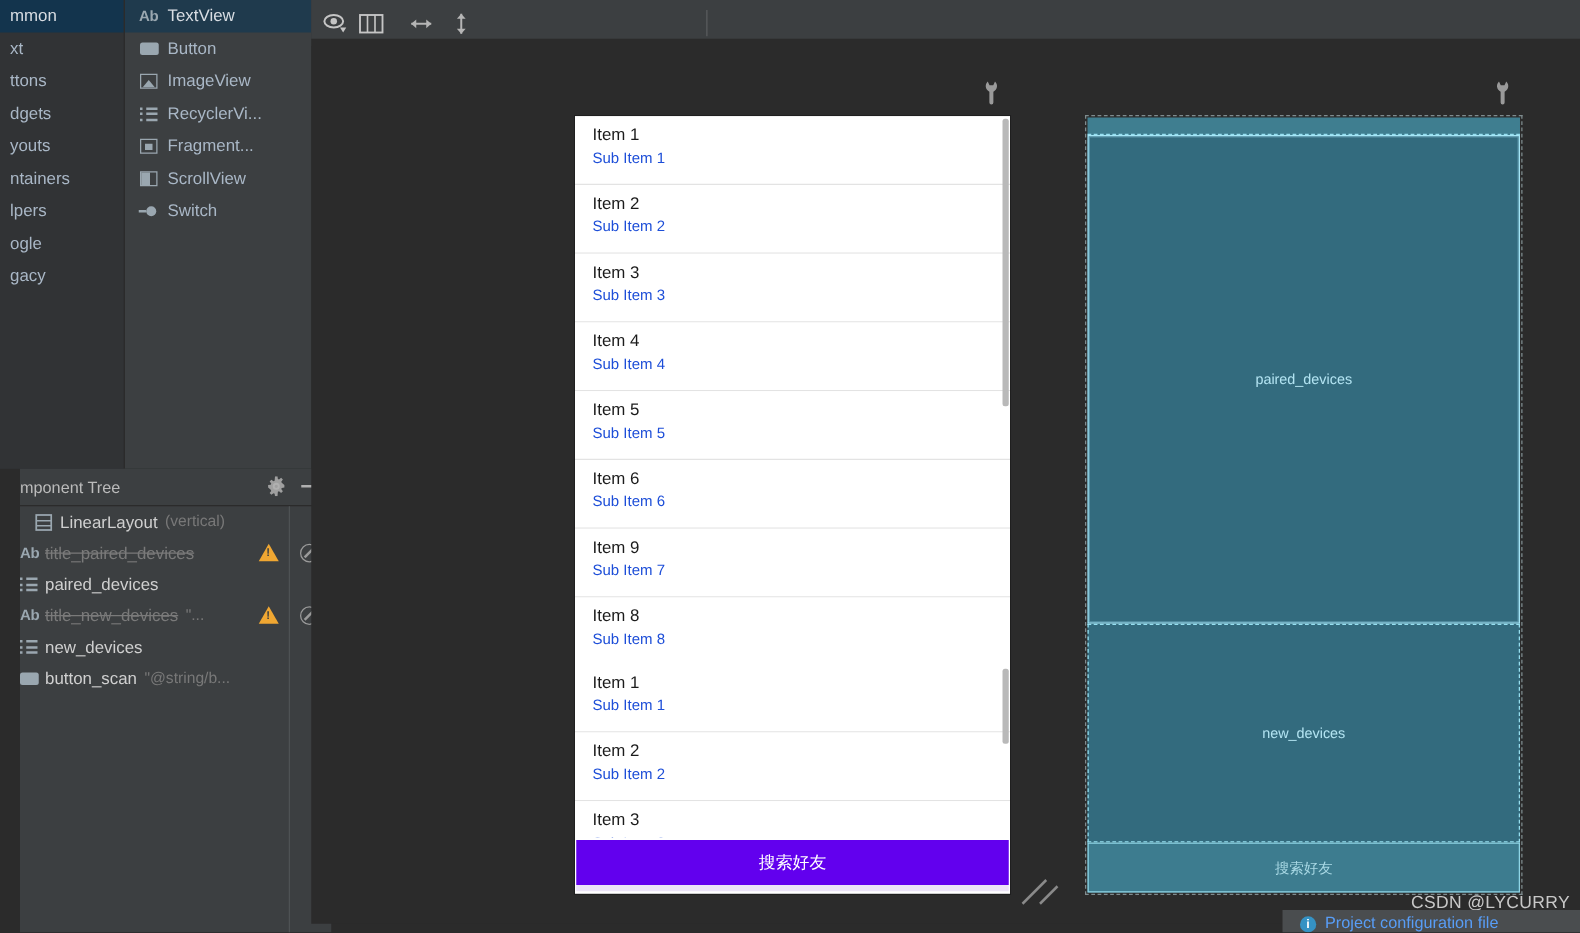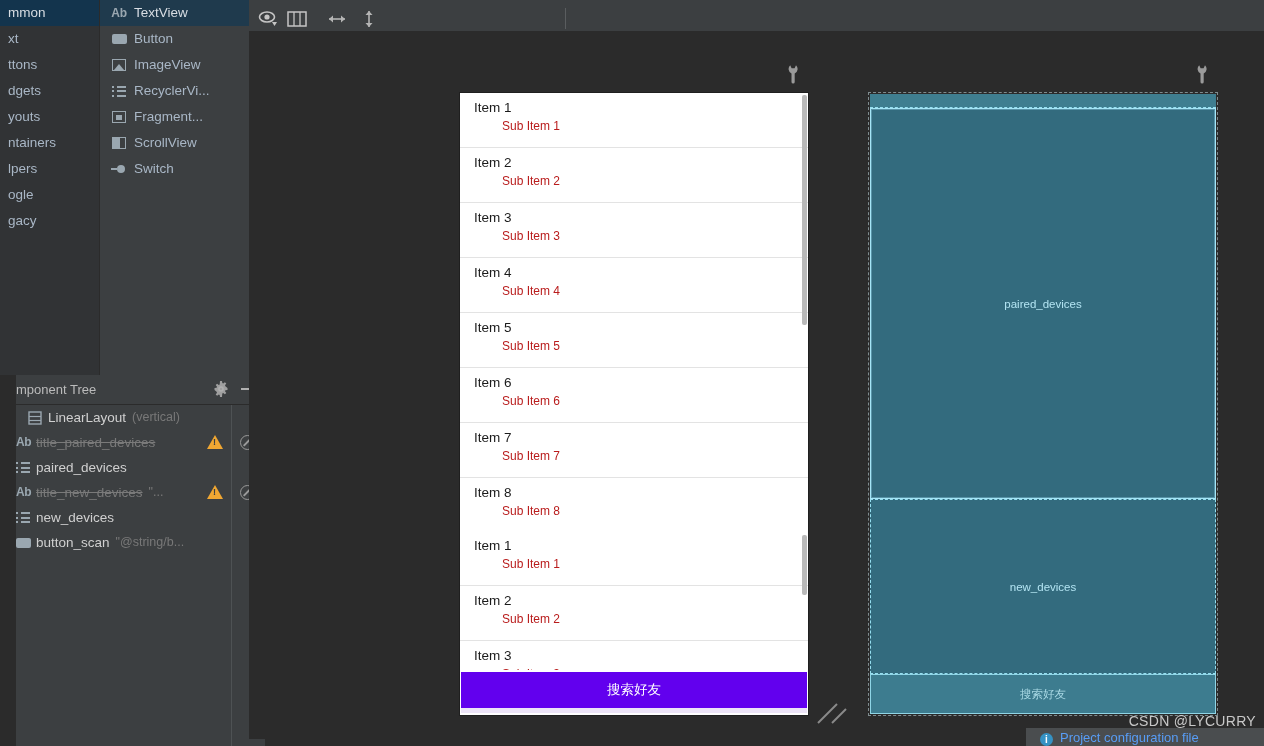--- a/index.html
+++ b/index.html
@@ -342,22 +342,21 @@
   .dev-item .t {
     position: absolute;
     left: 14px; top: 7px;
     font-size: 13.5px;
     color: #1b1b1b;
   }
   .dev-item .s {
     position: absolute;
     left: 14px; top: 26px;
     font-size: 12px;
-    color: #b91c1c;
-    margin-left: 28px;
+    color: #1d4ed8;
   }
   .dev-scrollbar {
     position: absolute;
     right: 1px;
     width: 5px;
     background: #b9b9b9;
     border-radius: 2px;
   }
   #dev-button {
     position: absolute;
@@ -679,21 +678,21 @@
       </div>
       <div class="dev-item">
         <span class="t">Item 5</span>
         <span class="s">Sub Item 5</span>
       </div>
       <div class="dev-item">
         <span class="t">Item 6</span>
         <span class="s">Sub Item 6</span>
       </div>
       <div class="dev-item">
-        <span class="t">Item 7</span>
+        <span class="t">Item 9</span>
         <span class="s">Sub Item 7</span>
       </div>
       <div class="dev-item">
         <span class="t">Item 8</span>
         <span class="s">Sub Item 8</span>
       </div>
       <div class="dev-scrollbar" style="top:2px; height:230px;"></div>
     </div>
 
     <div class="dev-list" style="top:438px; height:139px;">

